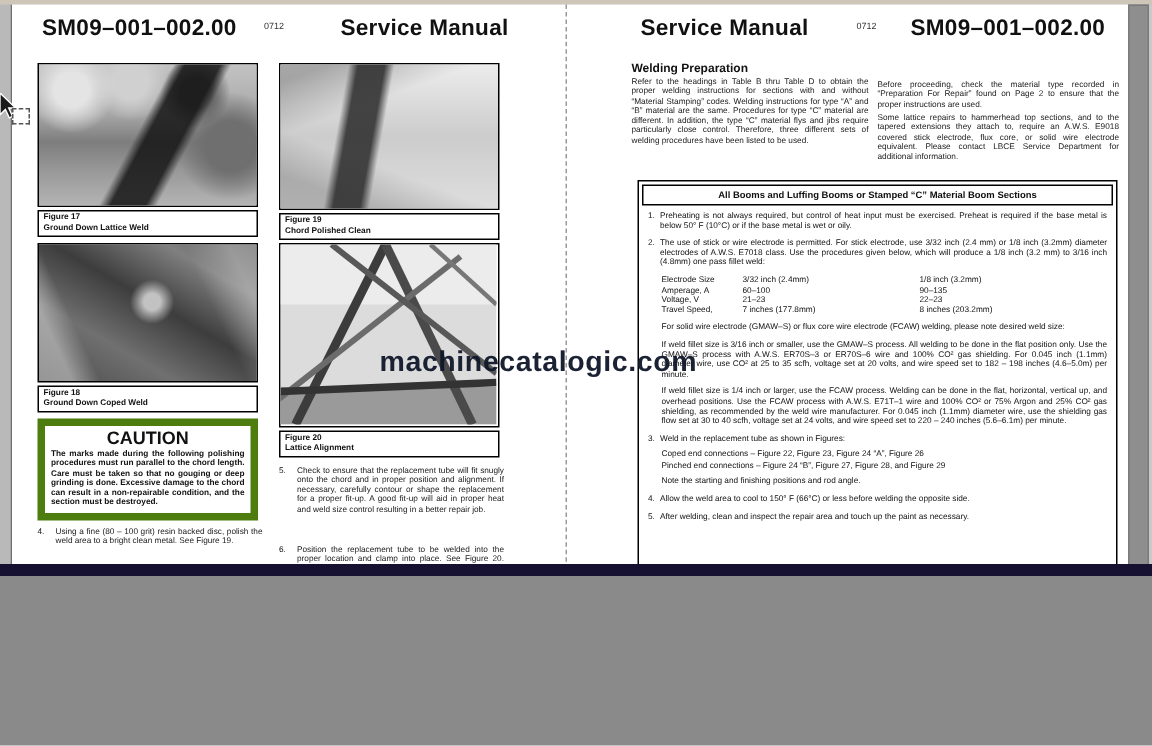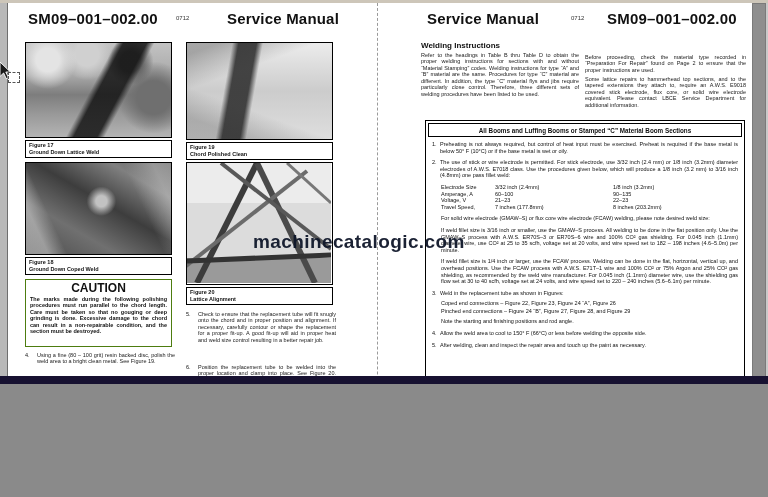--- a/index.html
+++ b/index.html
@@ -20,21 +20,21 @@
   .sec-title{font-weight:bold;font-size:8px;}
   .body-sm{font-size:5.5px;line-height:1.18;text-align:justify;color:#1a1a1a;}
   .footer-txt{font-size:6.5px;color:#444;}
 
   .figbox{position:absolute;border:1.5px solid #000;background:#fff;box-sizing:border-box;}
   .figimg{position:absolute;inset:0;}
   .figcap{position:absolute;border:1.5px solid #000;box-sizing:border-box;background:#fff;
           font-size:5.5px;font-weight:bold;line-height:1.3;padding:1px 3px;}
   .figcap div{white-space:nowrap;}
 
-  .caution{position:absolute;left:25px;top:279px;width:147px;height:68px;border:1px solid #4d7c0f;
+  .caution{position:absolute;left:25px;top:279px;width:147px;height:68px;border:5px solid #4d7c0f;
            box-sizing:border-box;background:#fff;}
   .caution-title{text-align:center;font-weight:bold;font-size:12px;margin-top:1px;}
   .caution-body{font-size:5.5px;font-weight:bold;line-height:1.17;text-align:justify;padding:1px 4px;}
 
   .step{display:flex;gap:3px;}
   .step-num{font-size:5.5px;width:9px;flex:none;}
   .step-text{flex:1;}
 
   .tableb{position:absolute;left:425px;top:120px;width:320px;height:277px;border:1.5px solid #000;
           box-sizing:border-box;background:#fff;display:flex;flex-direction:column;}
@@ -145,21 +145,21 @@
     <span class="step-num">6.</span>
     <span class="step-text body-sm">Position the replacement tube to be welded into the proper location and clamp into place. See Figure 20. Check to ensure that all grease, oil, and paint are removed from the area to be welded.</span>
   </div>
 
   <div class="abs footer-txt" style="left:30px;top:466px;">8 of 18</div>
 
   <div class="abs h-doc" style="left:427px;top:10px;">Service Manual</div>
   <div class="abs h-rev" style="left:571px;top:15px;">0712</div>
   <div class="abs h-doc" style="left:607px;top:10px;">SM09–001–002.00</div>
 
-  <div class="abs sec-title" style="left:421px;top:41px;">Welding Instructions</div>
+  <div class="abs sec-title" style="left:421px;top:41px;">Welding Preparation</div>
 
   <div class="abs body-sm" style="left:421px;top:52px;width:158px;">Refer to the headings in Table B thru Table D to obtain the proper welding instructions for sections with and without “Material Stamping” codes. Welding instructions for type “A” and “B” material are the same. Procedures for type “C” material are different. In addition, the type “C” material flys and jibs require particularly close control. Therefore, three different sets of welding procedures have been listed to be used.</div>
   <div class="abs body-sm" style="left:585px;top:54px;width:161px;">Before proceeding, check the material type recorded in “Preparation For Repair” found on Page 2 to ensure that the proper instructions are used.</div>
   <div class="abs body-sm" style="left:585px;top:76px;width:161px;">Some lattice repairs to hammerhead top sections, and to the tapered extensions they attach to, require an A.W.S. E9018 covered stick electrode, flux core, or solid wire electrode equivalent. Please contact LBCE Service Department for additional information.</div>
 
   <div class="tableb">
     <div class="tb-titlebar">All Booms and Luffing Booms or Stamped “C” Material Boom Sections</div>
     <div class="tb-content">
 
       <div class="tb-item">

